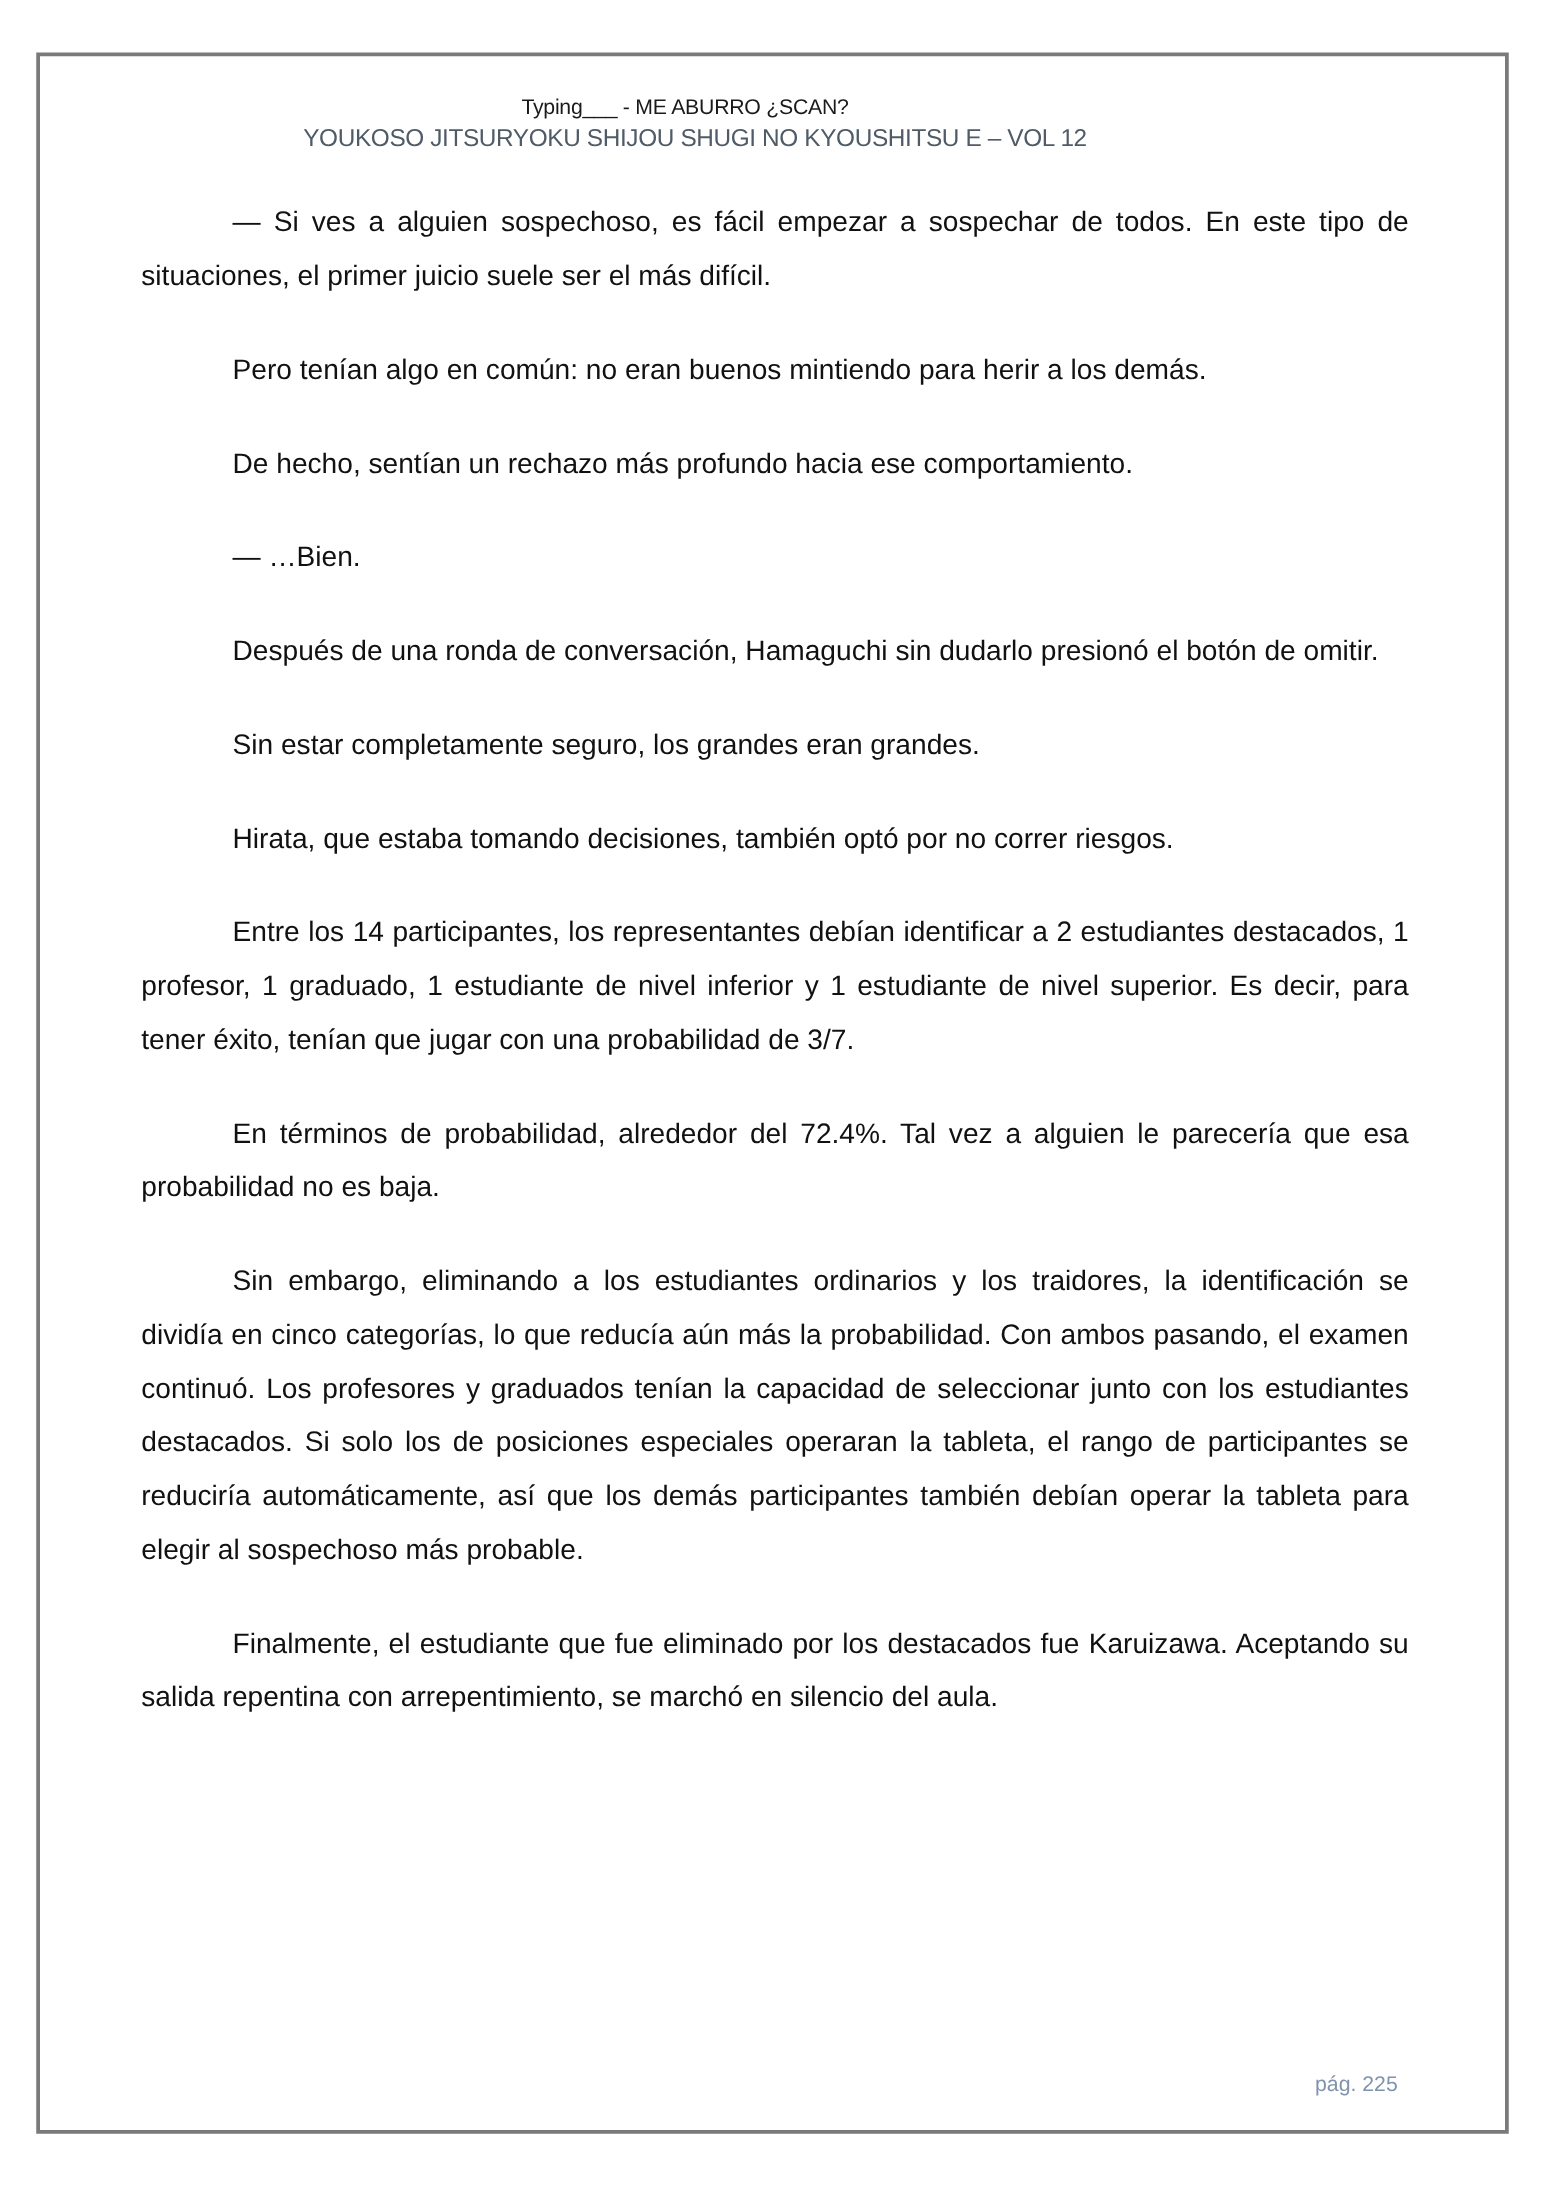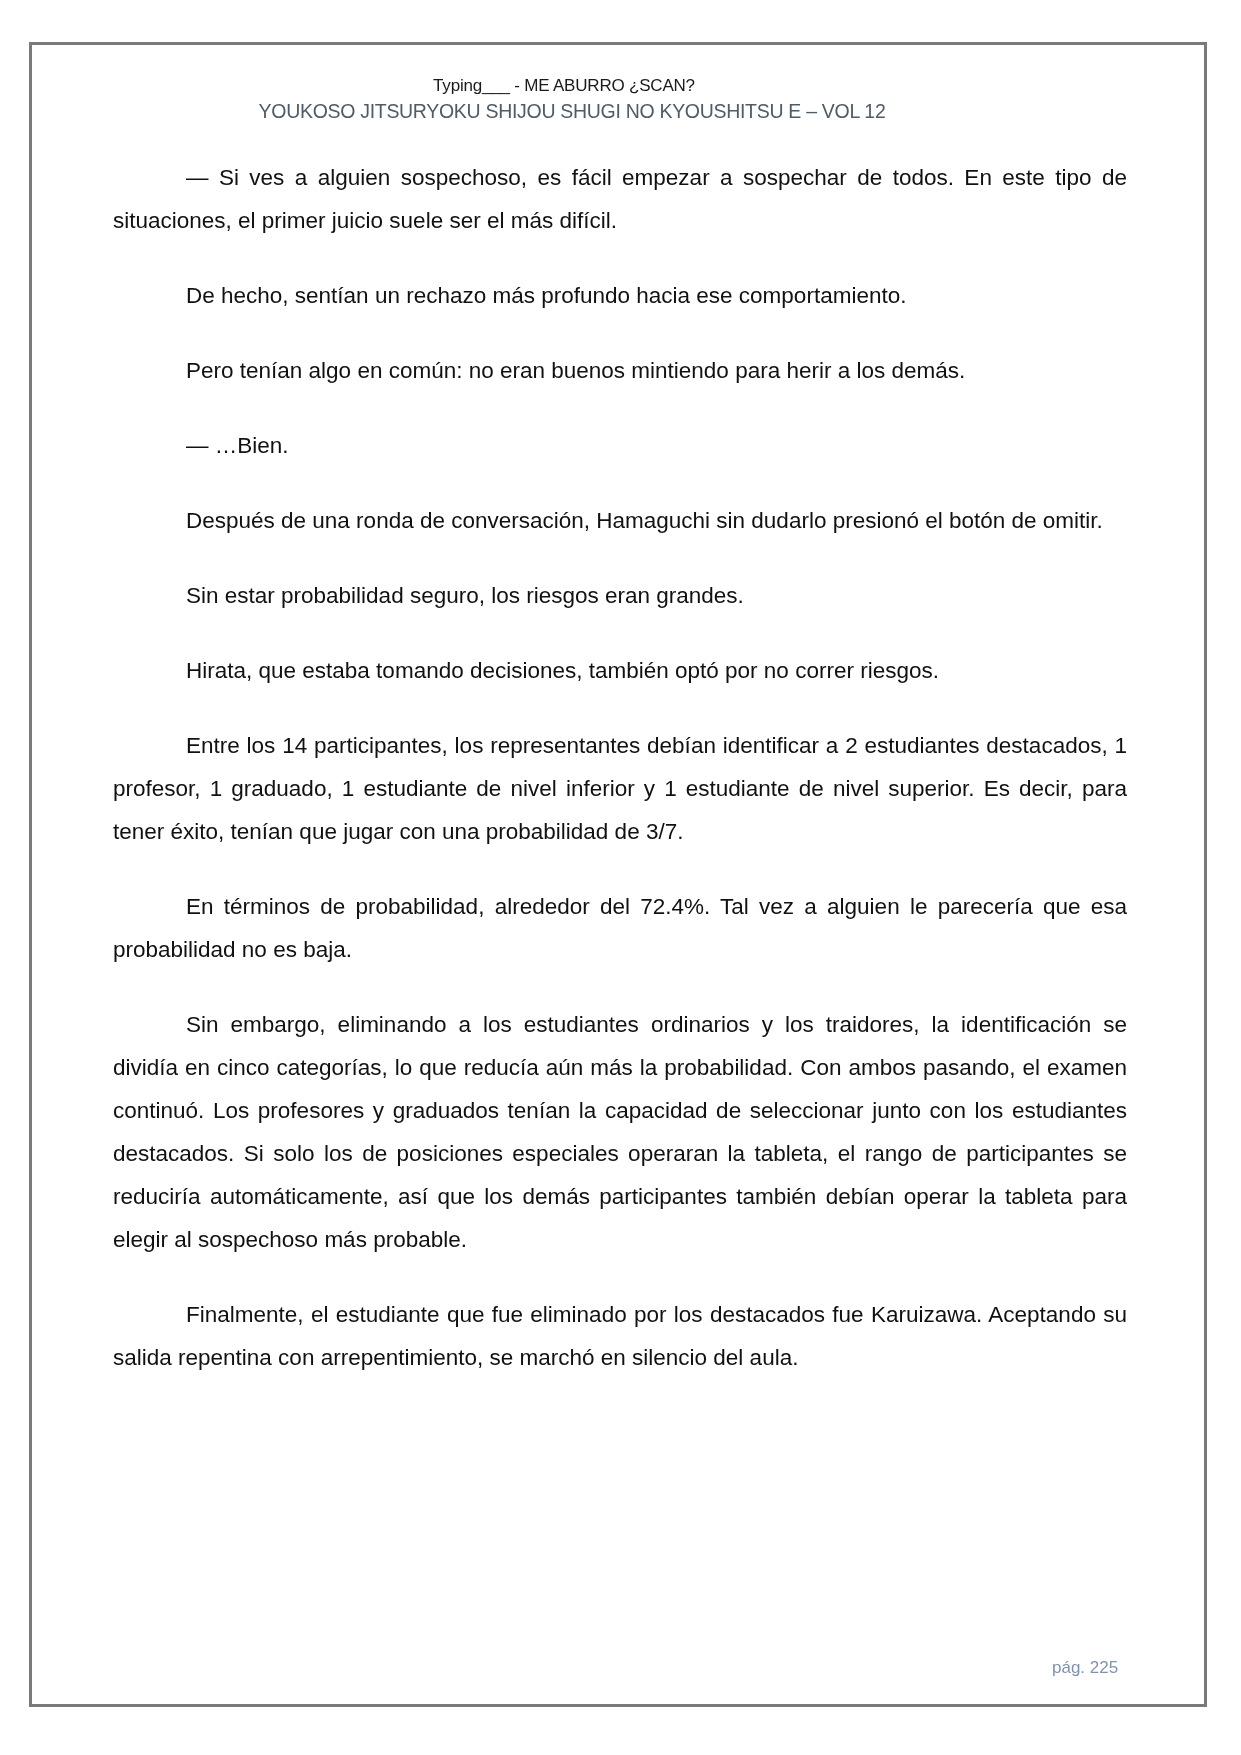--- a/index.html
+++ b/index.html
@@ -4,21 +4,21 @@
 <style>
   html, body { margin: 0; padding: 0; background: #ffffff; }
   body { width: 1241px; height: 1755px; position: relative; overflow: hidden; }
   .page-frame {
     position: absolute; left: 29px; top: 42px;
     width: 1172px; height: 1659px;
     border: 3px solid #7a7a7a; box-sizing: content-box;
   }
   .header {
     position: absolute; left: 0; top: 74px; width: 1096px;
-    text-align: center; font-family: "Liberation Sans", "DejaVu Sans", sans-serif; padding-left: 16px;
+    text-align: center; font-family: "Liberation Sans", "DejaVu Sans", sans-serif;
   }
   .header .line1 { font-size: 17px; color: #1a1a1a; line-height: 24px; letter-spacing: -0.2px; }
   .header .line2 { font-size: 19.5px; color: #4f5b67; line-height: 26px; letter-spacing: -0.3px; margin-left: 16px; }
   .body-text {
     position: absolute; left: 113px; top: 156px; width: 1014px;
     font-family: "Liberation Sans", "DejaVu Sans", sans-serif;
     font-size: 22.5px; line-height: 43px; color: #111111;
   }
   .body-text p {
     margin: 0 0 32px 0; text-indent: 73px; text-align: justify;
@@ -34,25 +34,25 @@
 
 <div class="page-frame"></div>
 
 <div class="header">
   <div class="line1">Typing___ - ME ABURRO ¿SCAN?</div>
   <div class="line2">YOUKOSO JITSURYOKU SHIJOU SHUGI NO KYOUSHITSU E – VOL 12</div>
 </div>
 
 <div class="body-text">
   <p>— Si ves a alguien sospechoso, es fácil empezar a sospechar de todos. En este tipo de situaciones, el primer juicio suele ser el más difícil.</p>
+  <p>Pero tenían algo en común: no eran buenos mintiendo para herir a los demás.</p>
   <p>De hecho, sentían un rechazo más profundo hacia ese comportamiento.</p>
-  <p>Pero tenían algo en común: no eran buenos mintiendo para herir a los demás.</p>
   <p>— …Bien.</p>
   <p>Después de una ronda de conversación, Hamaguchi sin dudarlo presionó el botón de omitir.</p>
-  <p>Sin estar probabilidad seguro, los riesgos eran grandes.</p>
+  <p>Sin estar completamente seguro, los grandes eran grandes.</p>
   <p>Hirata, que estaba tomando decisiones, también optó por no correr riesgos.</p>
   <p>Entre los 14 participantes, los representantes debían identificar a 2 estudiantes destacados, 1 profesor, 1 graduado, 1 estudiante de nivel inferior y 1 estudiante de nivel superior. Es decir, para tener éxito, tenían que jugar con una probabilidad de 3/7.</p>
   <p>En términos de probabilidad, alrededor del 72.4%. Tal vez a alguien le parecería que esa probabilidad no es baja.</p>
   <p>Sin embargo, eliminando a los estudiantes ordinarios y los traidores, la identificación se dividía en cinco categorías, lo que reducía aún más la probabilidad. Con ambos pasando, el examen continuó. Los profesores y graduados tenían la capacidad de seleccionar junto con los estudiantes destacados. Si solo los de posiciones especiales operaran la tableta, el rango de participantes se reduciría automáticamente, así que los demás participantes también debían operar la tableta para elegir al sospechoso más probable.</p>
   <p>Finalmente, el estudiante que fue eliminado por los destacados fue Karuizawa. Aceptando su salida repentina con arrepentimiento, se marchó en silencio del aula.</p>
 </div>
 
 <div class="page-number">pág. 225</div>
 
 </body></html>

